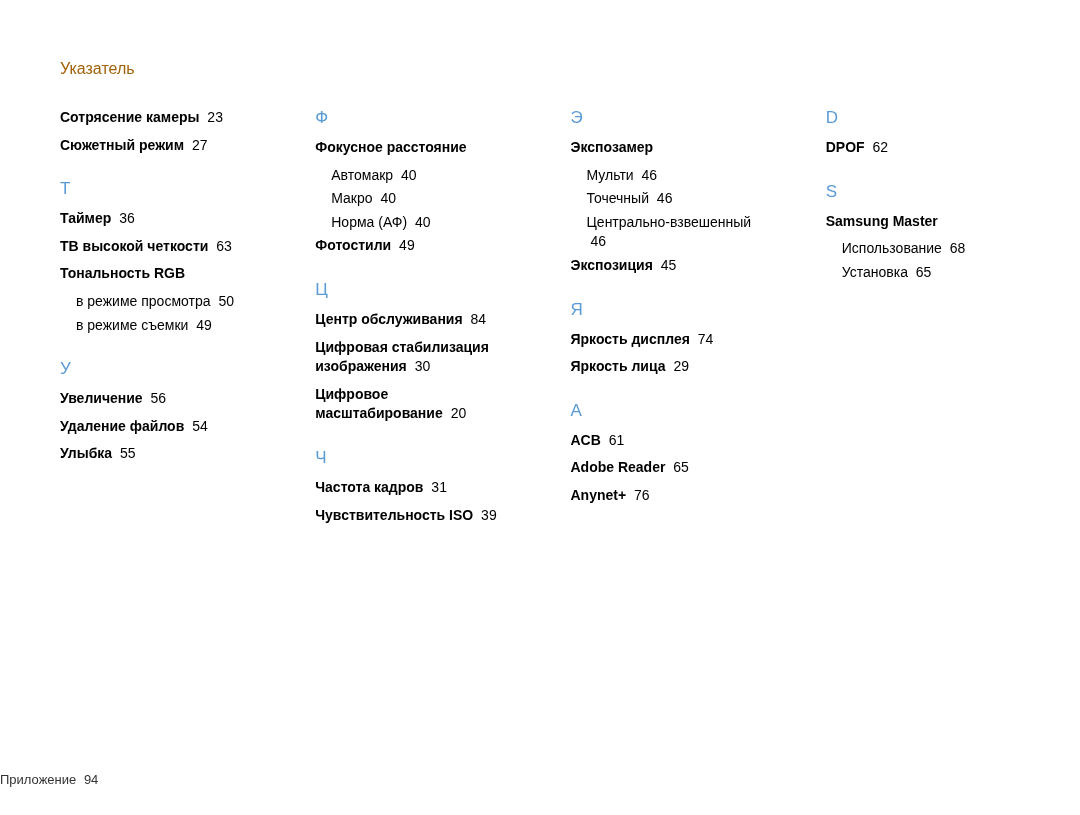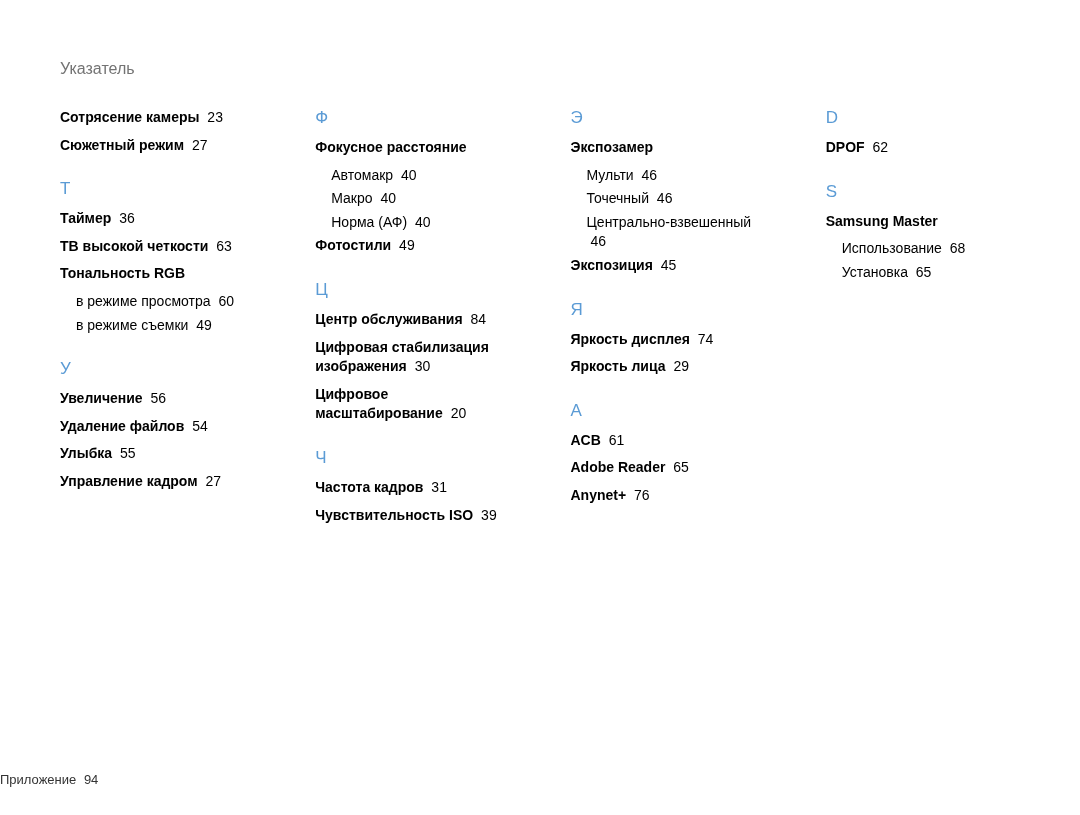--- a/index.html
+++ b/index.html
@@ -9,21 +9,21 @@
     }
     body {
       font-family: Arial, Helvetica, sans-serif;
       background: #ffffff;
       width: 1080px;
       height: 815px;
       padding: 60px 60px 20px 60px;
       position: relative;
     }
     .page-title {
-      color: #737373;
+      color: #a16207;
       font-size: 16px;
       font-weight: 400;
       margin-bottom: 30px;
     }
     .columns {
       display: flex;
       gap: 61px;
     }
     .col {
       flex: 1;
@@ -97,43 +97,39 @@
     </div>
     <div class="entry-main">
       <span>ТВ высокой четкости</span>
       <span class="pg">63</span>
     </div>
     <div class="entry-main">
       <span>Тональность RGB</span>
     </div>
     <div class="entry-sub">
       <span>в режиме просмотра</span>
-      <span class="pg">60</span>
+      <span class="pg">50</span>
     </div>
     <div class="entry-sub">
       <span>в режиме съемки</span>
       <span class="pg">49</span>
     </div>
 
     <div class="section-letter">У</div>
     <div class="entry-main">
       <span>Увеличение</span>
       <span class="pg">56</span>
     </div>
     <div class="entry-main">
       <span>Удаление файлов</span>
       <span class="pg">54</span>
     </div>
     <div class="entry-main">
       <span>Улыбка</span>
       <span class="pg">55</span>
-    </div>
-    <div class="entry-main">
-      <span>Управление кадром</span>
-      <span class="pg">27</span>
     </div>
   </div>
 
   <div class="col">
     <div class="section-letter" style="margin-top:0">Ф</div>
     <div class="entry-main">
       <span>Фокусное расстояние</span>
     </div>
     <div class="entry-sub">
       <span>Автомакр</span>

